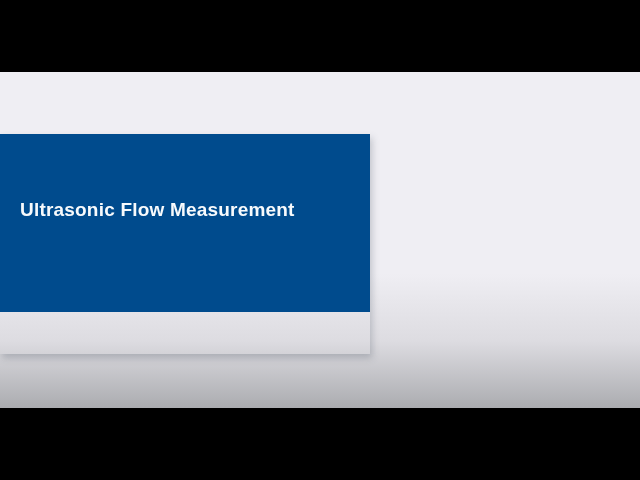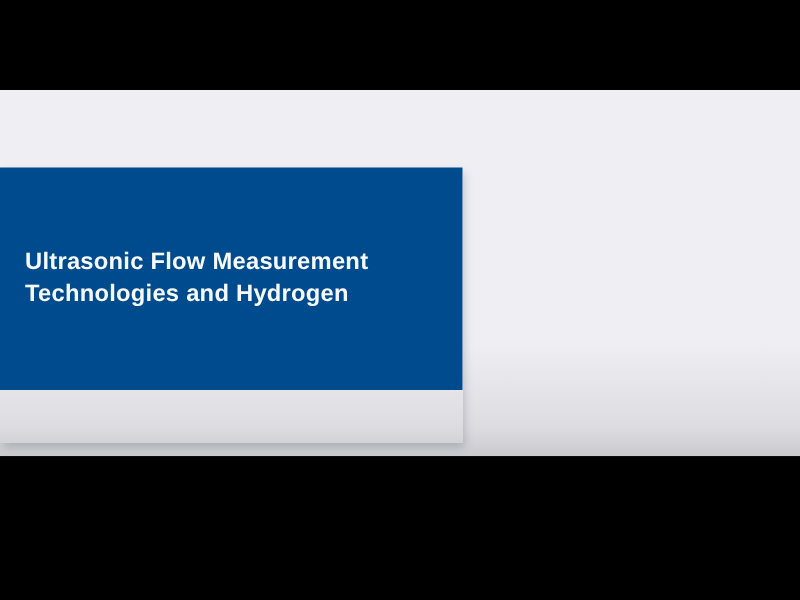--- a/index.html
+++ b/index.html
@@ -2,21 +2,21 @@
 <html style="--letterbox: #000000; --bg-top: #EFEEF3; --bg-bottom: #ABACB0; --card-blue: #004B8D; --strip-cyan-top: #18A7DB; --strip-cyan-bottom: #0094CB; --title-text: #F7FAFC; --brand-navy: #00457F;"><head>
 <meta charset="utf-8">
 <style>
   * { margin: 0; padding: 0; box-sizing: border-box; }
   html, body { background: #000; }
   body { font-family: "Liberation Sans", sans-serif; }
 
   .stage {
     position: relative;
     width: 640px;
-    height: 365px;
+    height: 480px;
     background: var(--letterbox, #000000);
     overflow: hidden;
   }
 
   .letterbox {
     position: absolute;
     left: 0;
     width: 640px;
     height: 72px;
     background: var(--letterbox, #000000);
@@ -98,21 +98,20 @@
 
   <div class="letterbox top"></div>
 
   <div class="content">
 
     <div class="card">
 
       <div class="card-main">
         <div class="title">
           <div>Ultrasonic Flow Measurement</div>
-          <div>Technologies and Hydrogen</div>
         </div>
       </div>
 
 
     </div>
   </div>
 
   <div class="letterbox bottom"></div>
 
 </div>

